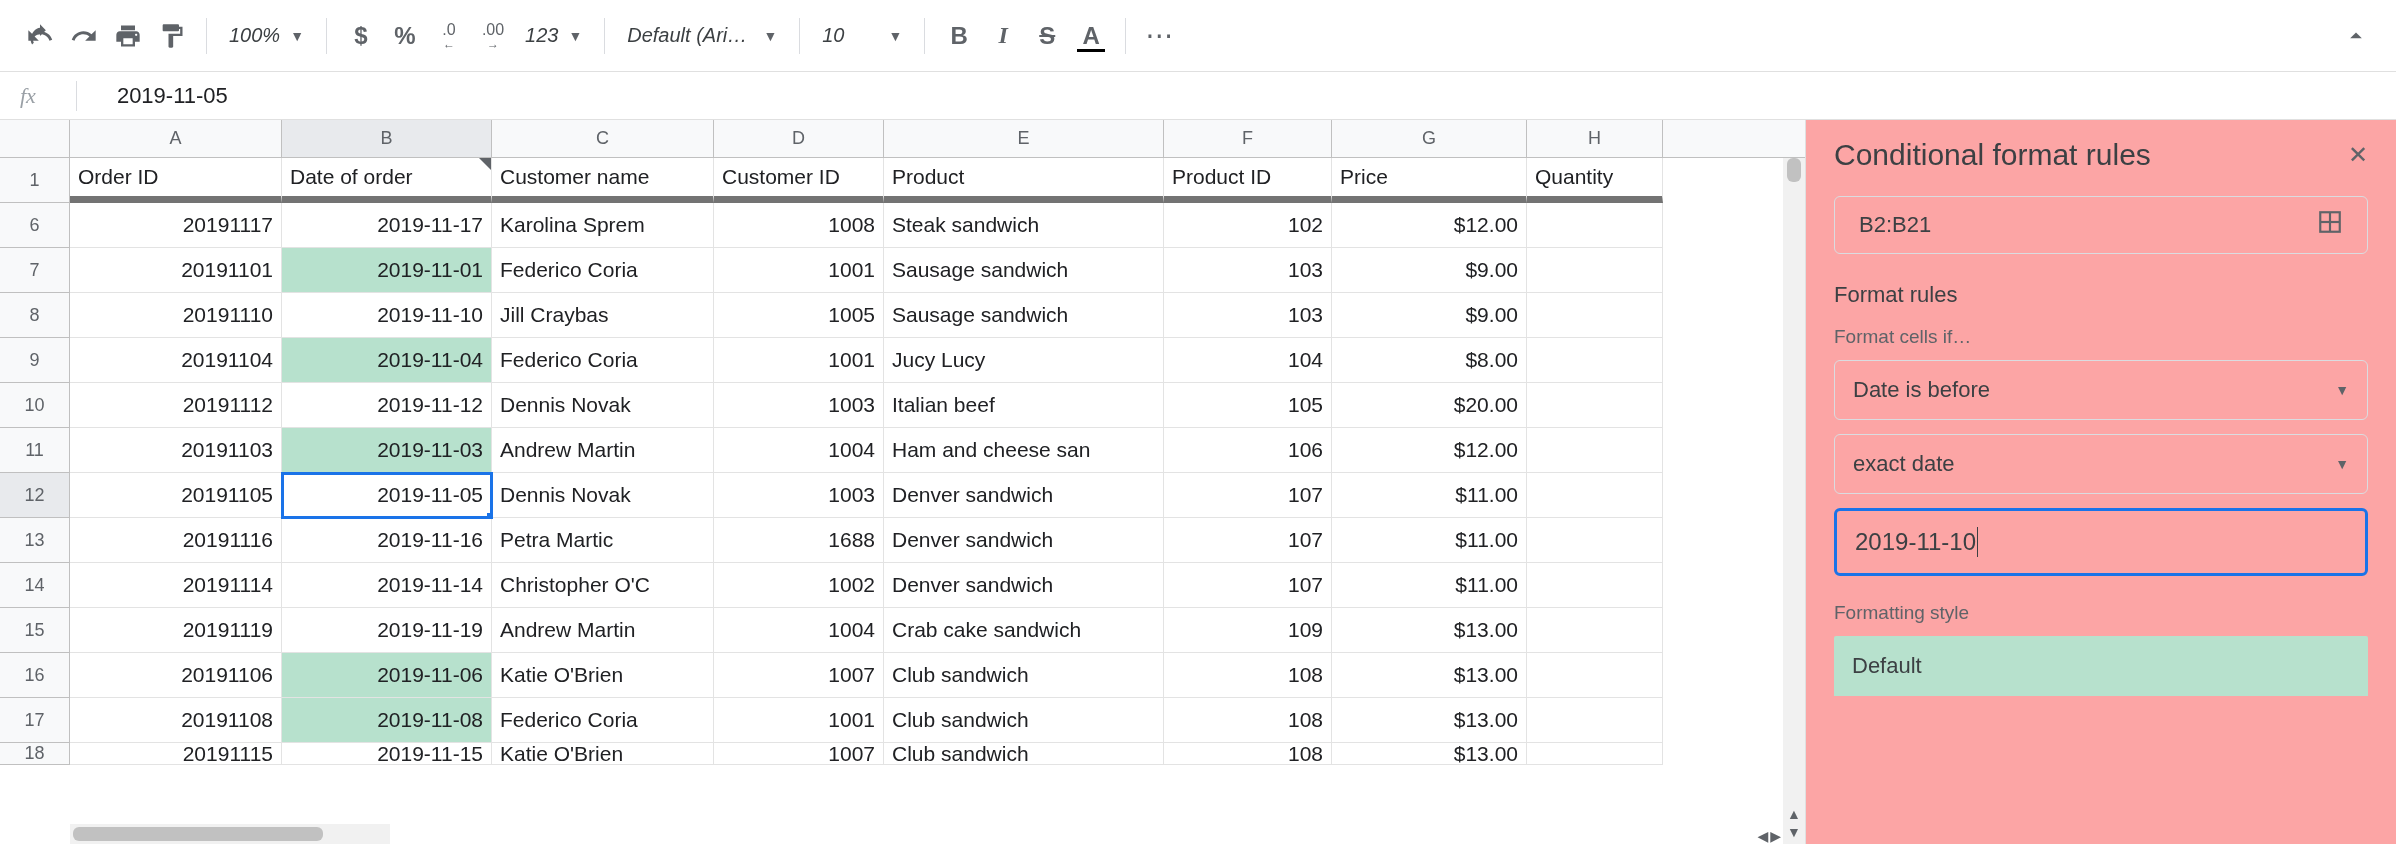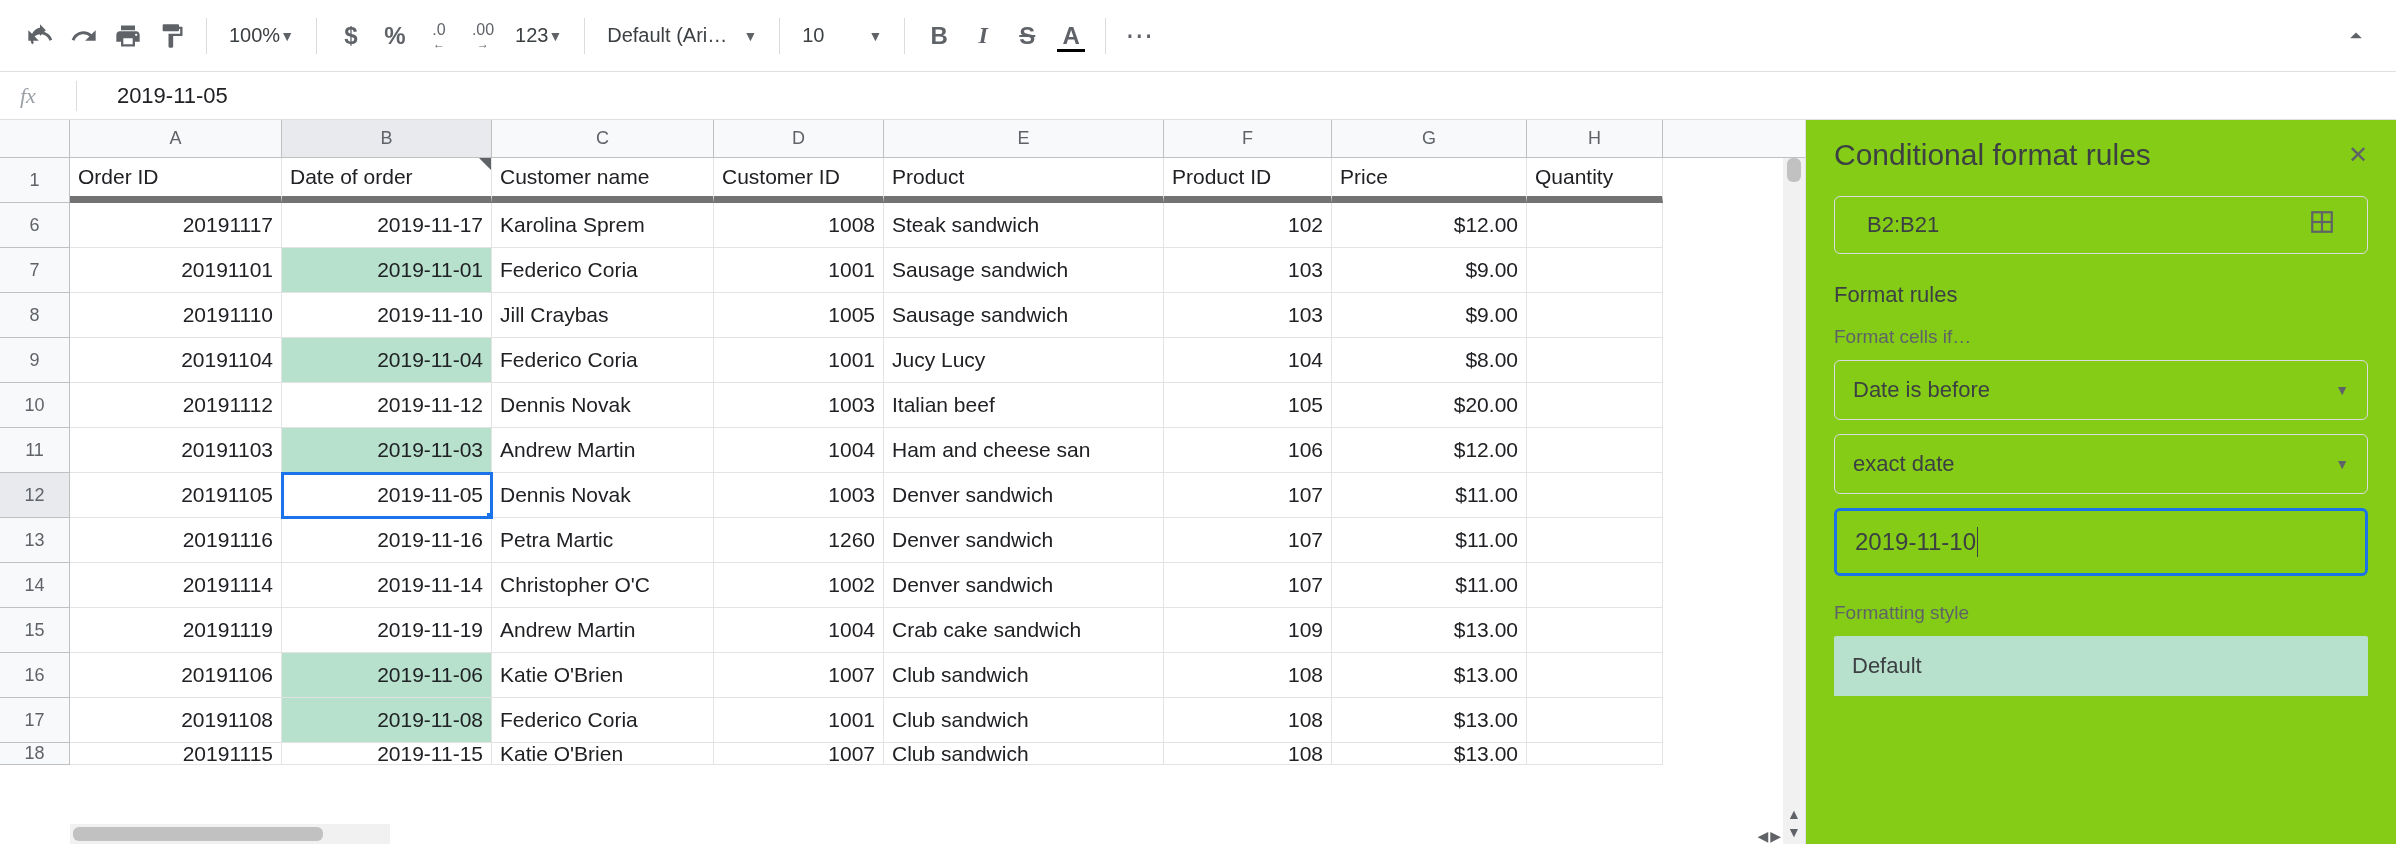--- a/index.html
+++ b/index.html
@@ -27,23 +27,23 @@
 }
 .tb-btn {
   width: 44px; height: 44px;
   display: inline-flex; align-items: center; justify-content: center;
   border-radius: 4px; color: #5f6368; cursor: pointer;
   font-size: 24px;
 }
 .tb-btn svg { width: 28px; height: 28px; fill: #5f6368; }
 .tb-sep { width: 1px; height: 36px; background: #dadce0; margin: 0 12px; }
 .tb-select {
-  display: inline-flex; align-items: center; 
+  display: inline-flex; align-items: center; gap: 10px;
   height: 44px; padding: 0 10px; color: #3c4043;
-  font-size: 20px; cursor: pointer;
+  font-size: 20px; cursor: pointer; font-style: italic;
 }
 .tb-select .chev { color: #5f6368; font-size: 14px; }
 .tb-font { width: 170px; justify-content: space-between; white-space: nowrap; overflow: hidden; }
 .tb-font .lbl { overflow: hidden; text-overflow: ellipsis; }
 .tb-size { width: 100px; justify-content: space-between; }
 .tb-ico { font-family: Arial; font-weight: bold; }
 .tb-underline-A { position: relative; }
 .tb-underline-A::after {
   content: ""; position: absolute; bottom: 6px; left: 8px; right: 8px;
   height: 3px; background: #000;
@@ -120,30 +120,30 @@
 .vscroll .thumb { width: 14px; background: #c1c1c1; border-radius: 6px; margin-top: 0px; height: 24px; }
 .vscroll .arrow { color: #5f6368; font-size: 14px; margin-top: auto; margin-bottom: 2px; cursor: pointer;}
 .hscroll {
   position: absolute; left: 70px; bottom: 0; height: 20px; width: 320px;
   background: #f1f1f1; border-radius: 0;
 }
 .hscroll .thumb { height: 14px; margin: 3px; background: #c1c1c1; border-radius: 6px; width: 250px; }
 
 
 .sidebar {
-  width: 590px; background: #84cc16; display: flex; flex-direction: column;
+  width: 590px; background: #fca5a5; display: flex; flex-direction: column;
   padding: 18px 28px; overflow: hidden;
 }
 .sb-head { display: flex; align-items: center; justify-content: space-between; margin-bottom: 24px; }
 .sb-title { font-size: 30px; color: #3c4043; }
 .sb-close { font-size: 24px; color: #5f6368; cursor: pointer; }
 .sb-field {
   display: flex; align-items: center; justify-content: space-between;
   border: 1px solid #dadce0; border-radius: 6px; height: 58px;
-  padding: 0 32px; font-size: 22px; color: #3c4043; margin-bottom: 28px;
+  padding: 0 24px; font-size: 22px; color: #3c4043; margin-bottom: 28px;
 }
 .sb-grid-icon svg { width: 26px; height: 26px; fill: none; stroke: #5f6368; stroke-width: 2; }
 .sb-section { font-size: 22px; color: #3c4043; margin-bottom: 18px; font-weight: 500;}
 .sb-sub { font-size: 19px; color: #5f6368; margin-bottom: 12px; }
 .sb-select {
   display: flex; align-items: center; justify-content: space-between;
   border: 1px solid #dadce0; border-radius: 6px; height: 60px;
   padding: 0 18px; font-size: 22px; color: #3c4043; margin-bottom: 14px;
   cursor: pointer;
 }
@@ -360,21 +360,21 @@
             <div class="cell w-E">Denver sandwich</div>
             <div class="cell w-F right">107</div>
             <div class="cell w-G right">$11.00</div>
             <div class="cell w-H right"></div>
           </div>
           <div class="row">
             <div class="row-h">13</div>
             <div class="cell w-A right">20191116</div>
             <div class="cell w-B right">2019-11-16</div>
             <div class="cell w-C">Petra Martic</div>
-            <div class="cell w-D right">1260</div>
+            <div class="cell w-D right">1688</div>
             <div class="cell w-E">Denver sandwich</div>
             <div class="cell w-F right">107</div>
             <div class="cell w-G right">$11.00</div>
             <div class="cell w-H right"></div>
           </div>
           <div class="row">
             <div class="row-h">14</div>
             <div class="cell w-A right">20191114</div>
             <div class="cell w-B right">2019-11-14</div>
             <div class="cell w-C">Christopher O'C</div>

